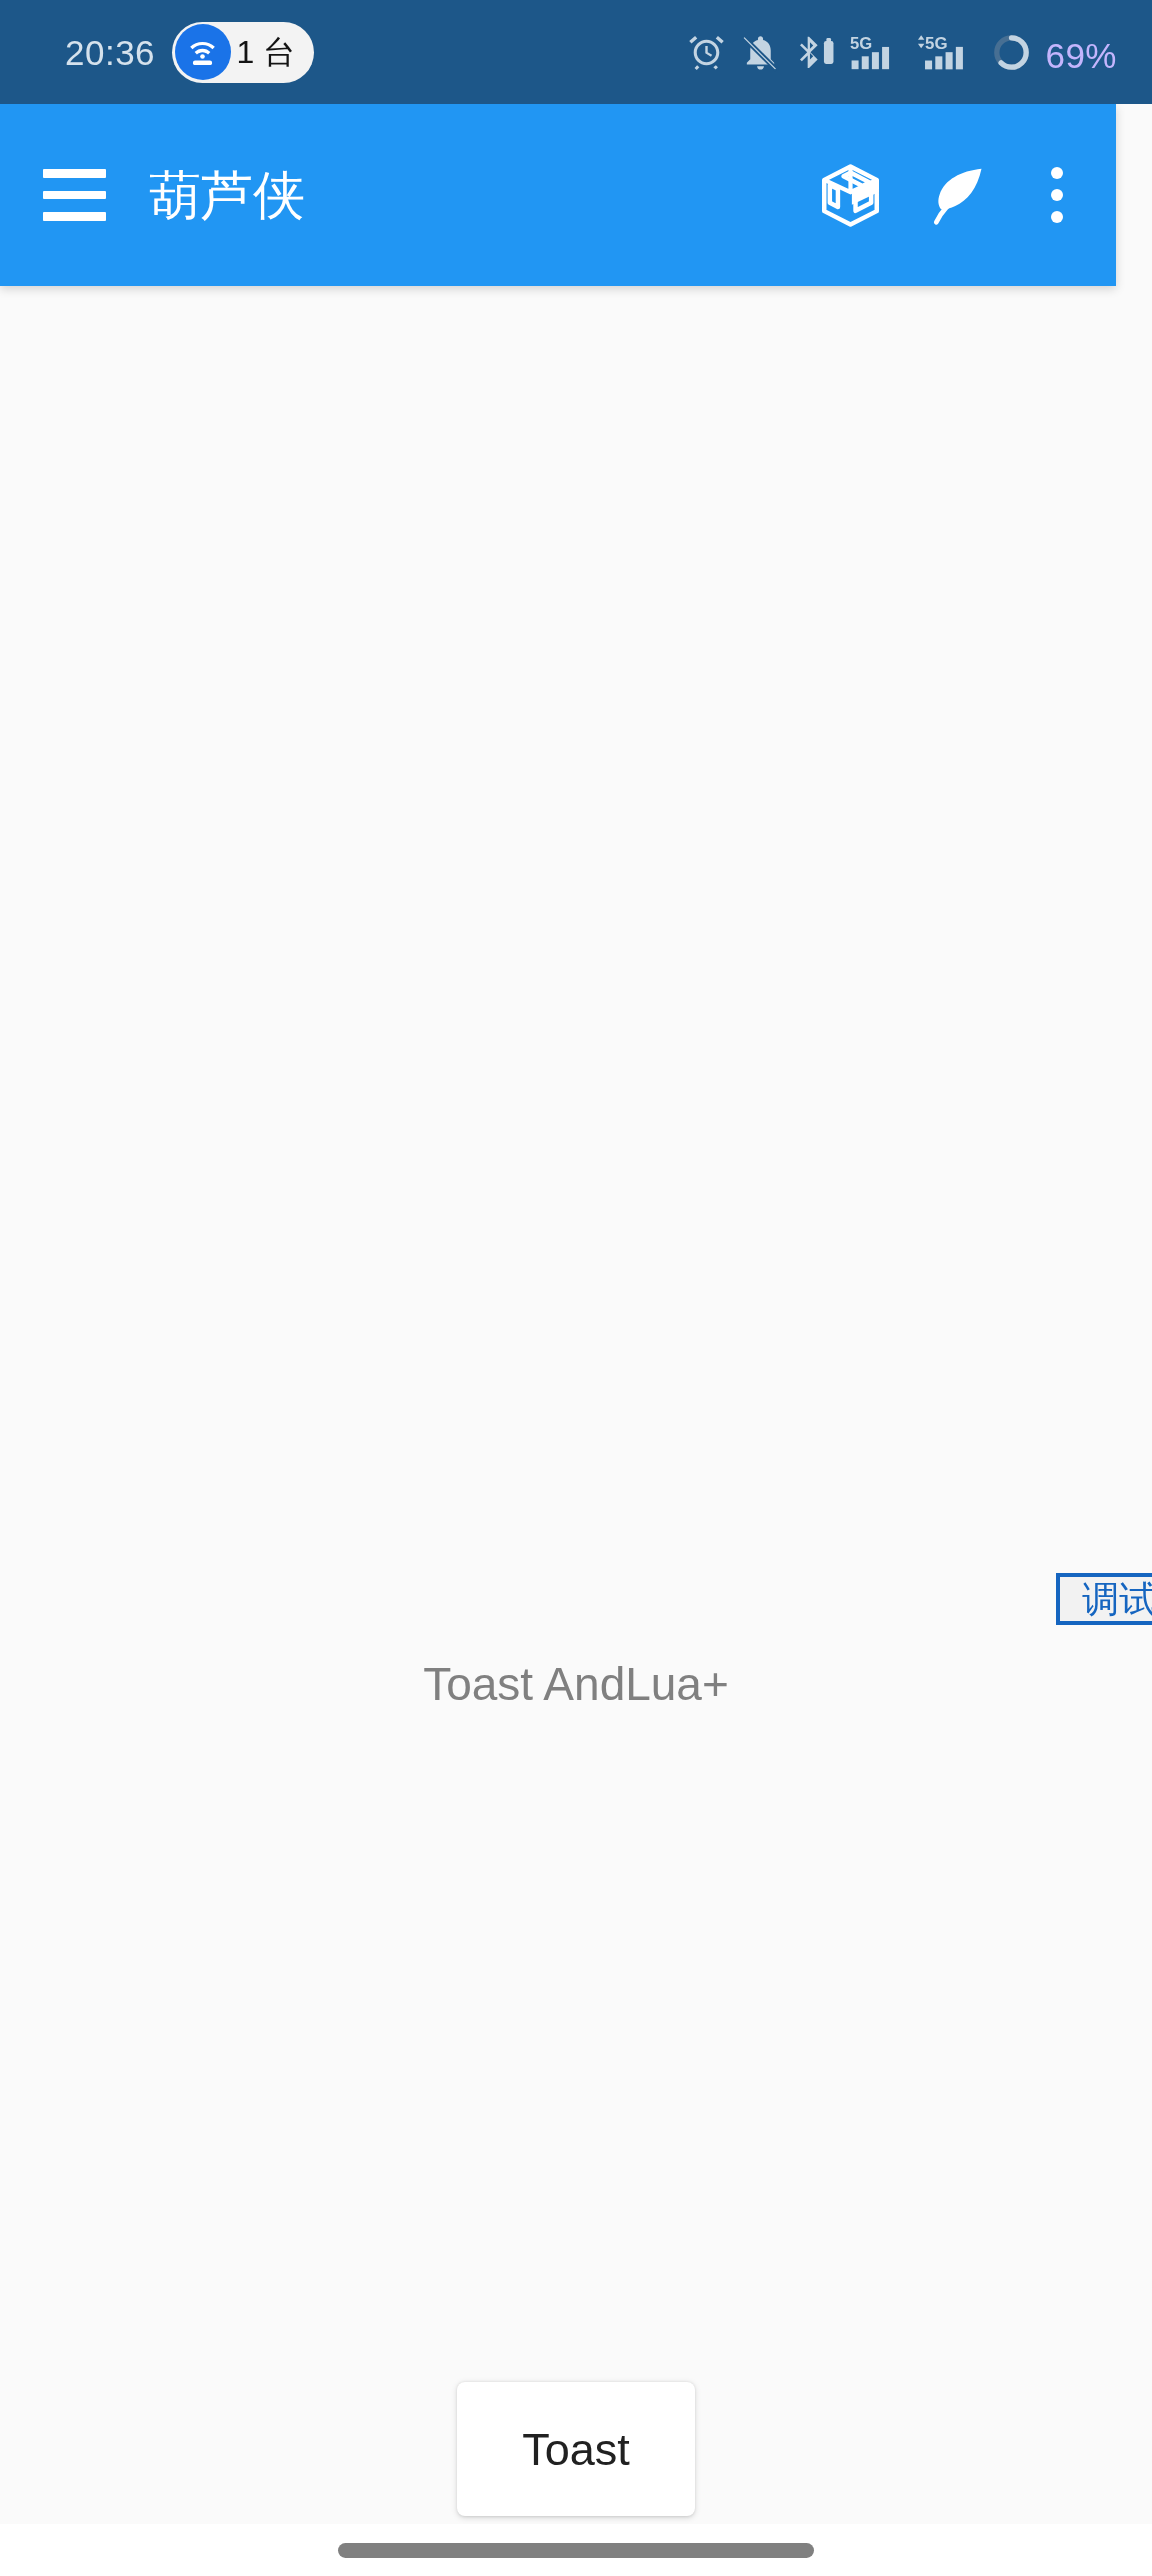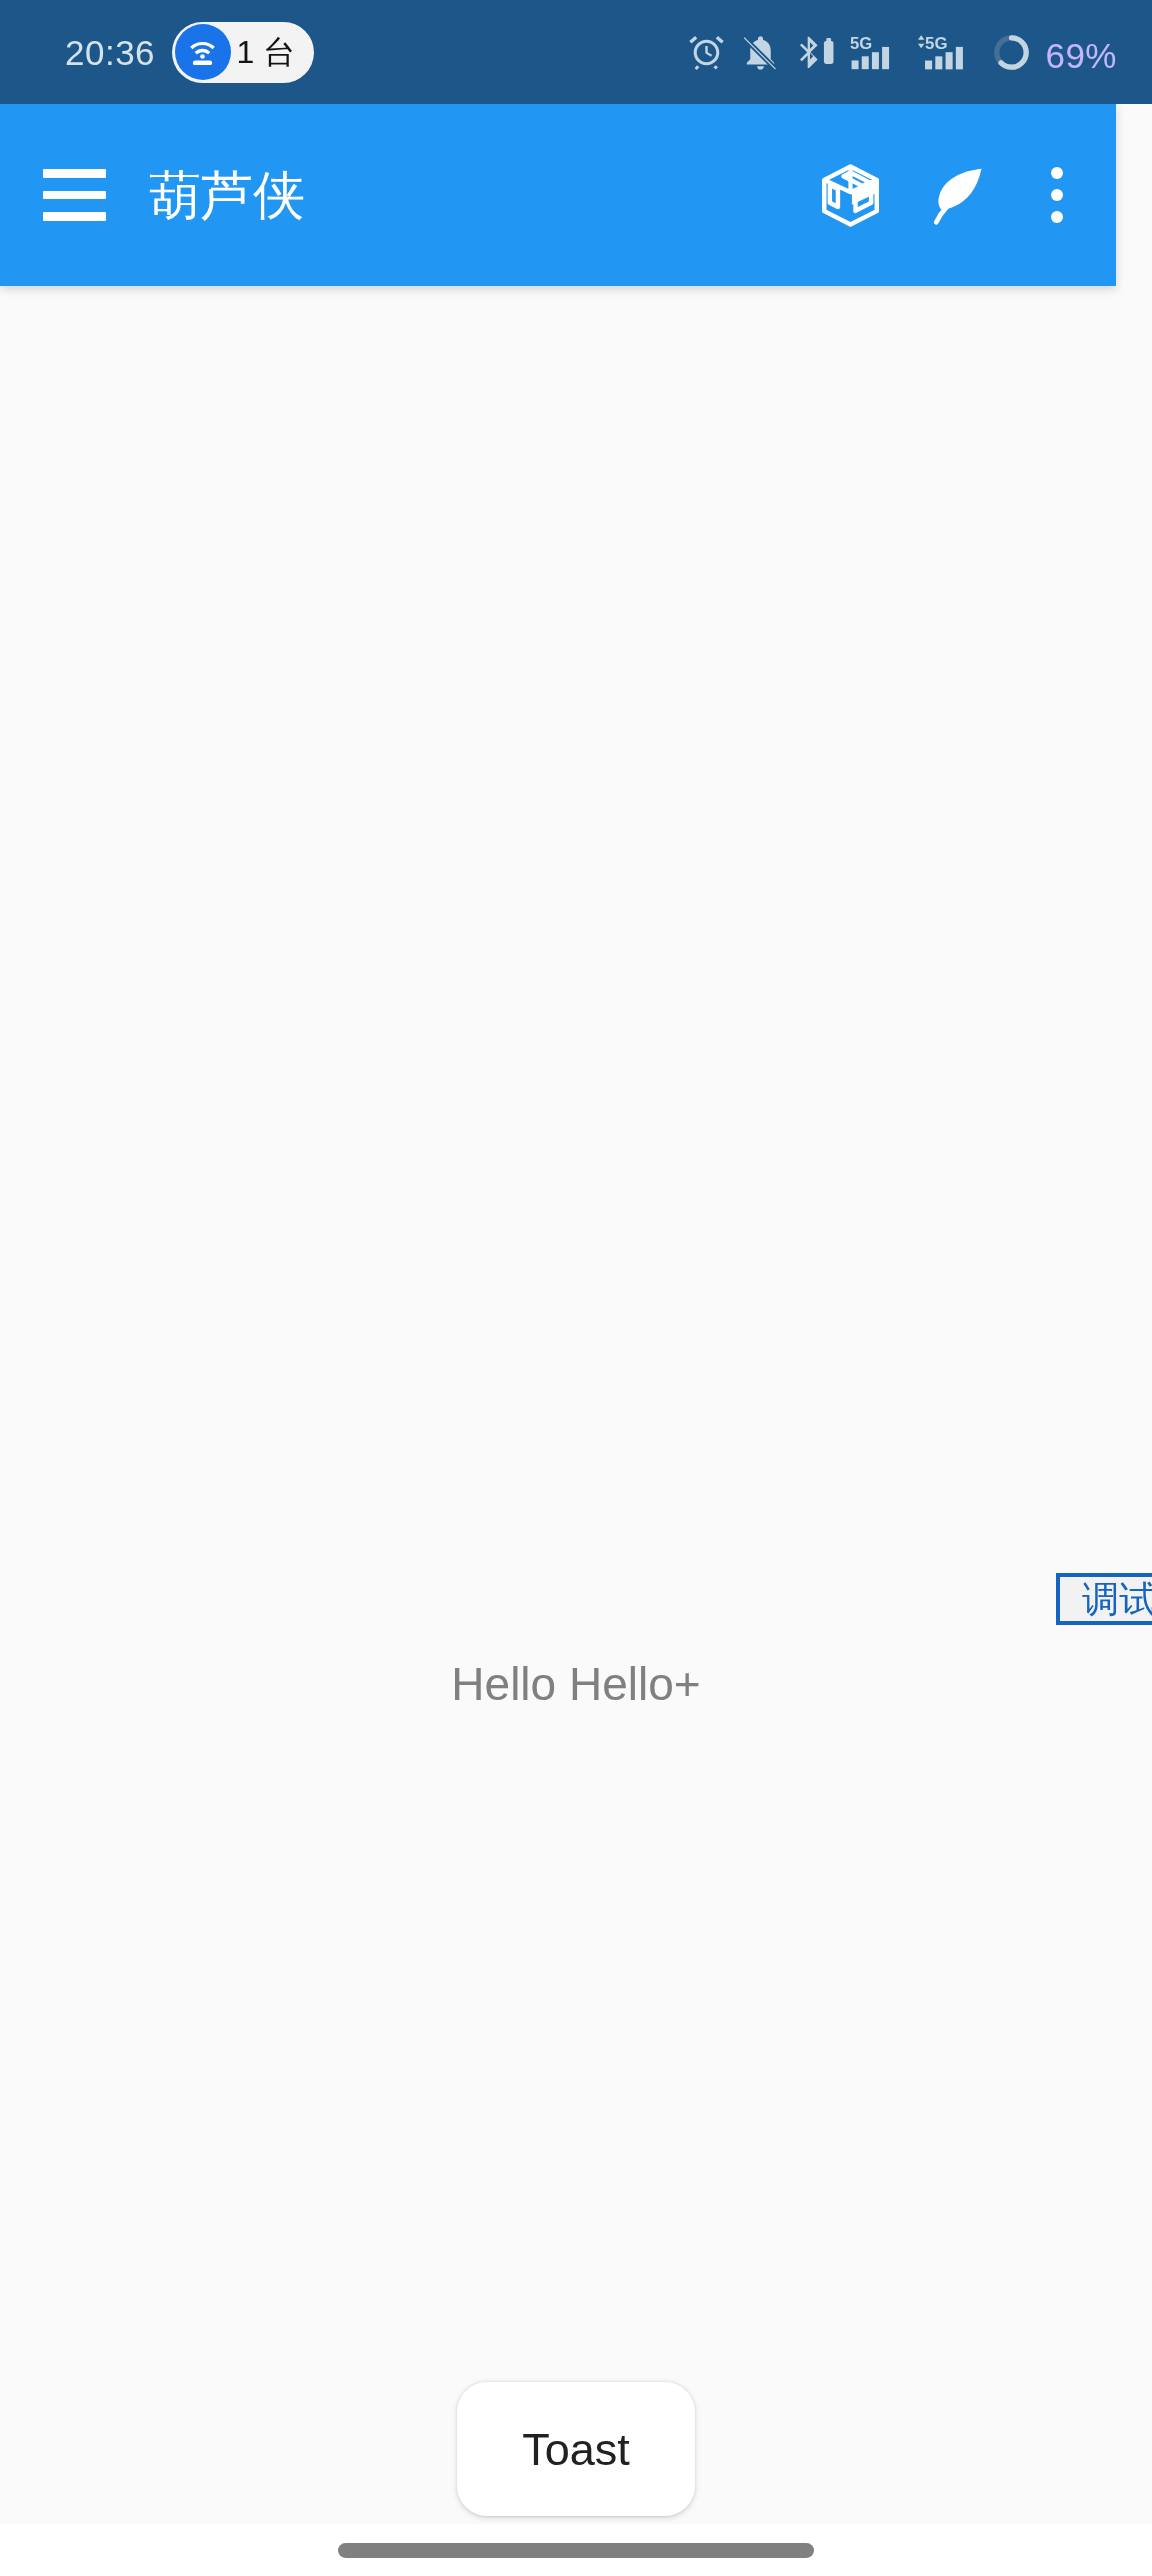--- a/index.html
+++ b/index.html
@@ -200,21 +200,21 @@
     white-space: nowrap;
     padding-left: 7.4px;
   }
   .toast-btn {
     position: absolute;
     top: 2096px;
     left: 457px;
     width: 238px;
     height: 134px;
     background: #ffffff;
-    border-radius: 30px;
+    border-radius: 8px;
     border: none;
     box-shadow: 0 1.9px 6.5px rgba(0,0,0,0.13), 0 0.9px 2.8px rgba(0,0,0,0.09);
     display: flex;
     align-items: center;
     justify-content: center;
     padding: 0;
   }
   .toast-btn span {
     font-size: 45px;
     color: #212121;
@@ -342,21 +342,21 @@
       <div class="overflow-btn">
         <div class="dot"></div>
         <div class="dot"></div>
         <div class="dot"></div>
       </div>
     </div>
   </div>
 
   <div class="content">
 
-    <div class="hello-text">Hello Hello+</div>
+    <div class="hello-text">Toast AndLua+</div>
 
     <div class="debug-fab">
       <span>调试</span>
     </div>
 
     <button class="toast-btn">
       <span>Toast</span>
     </button>
   </div>
 

